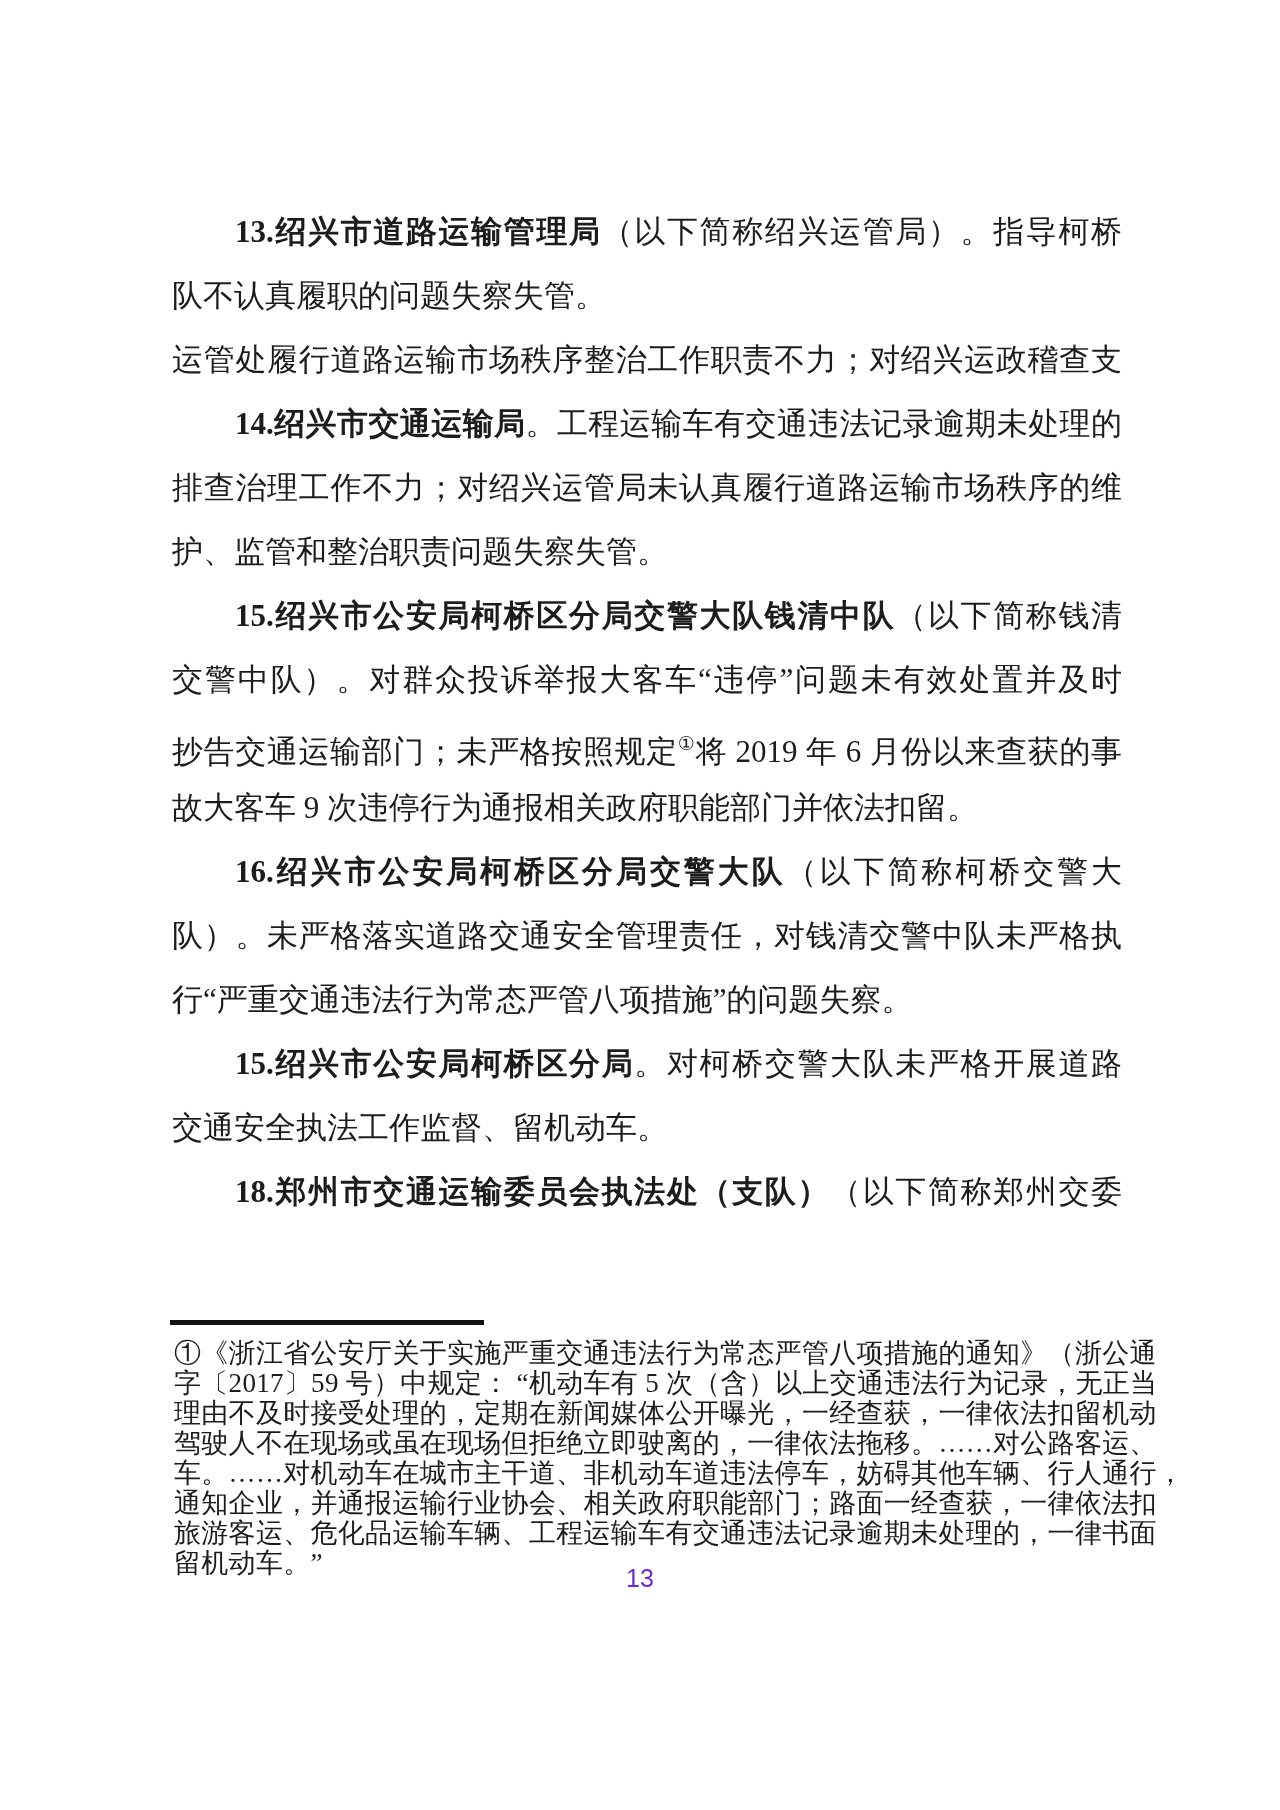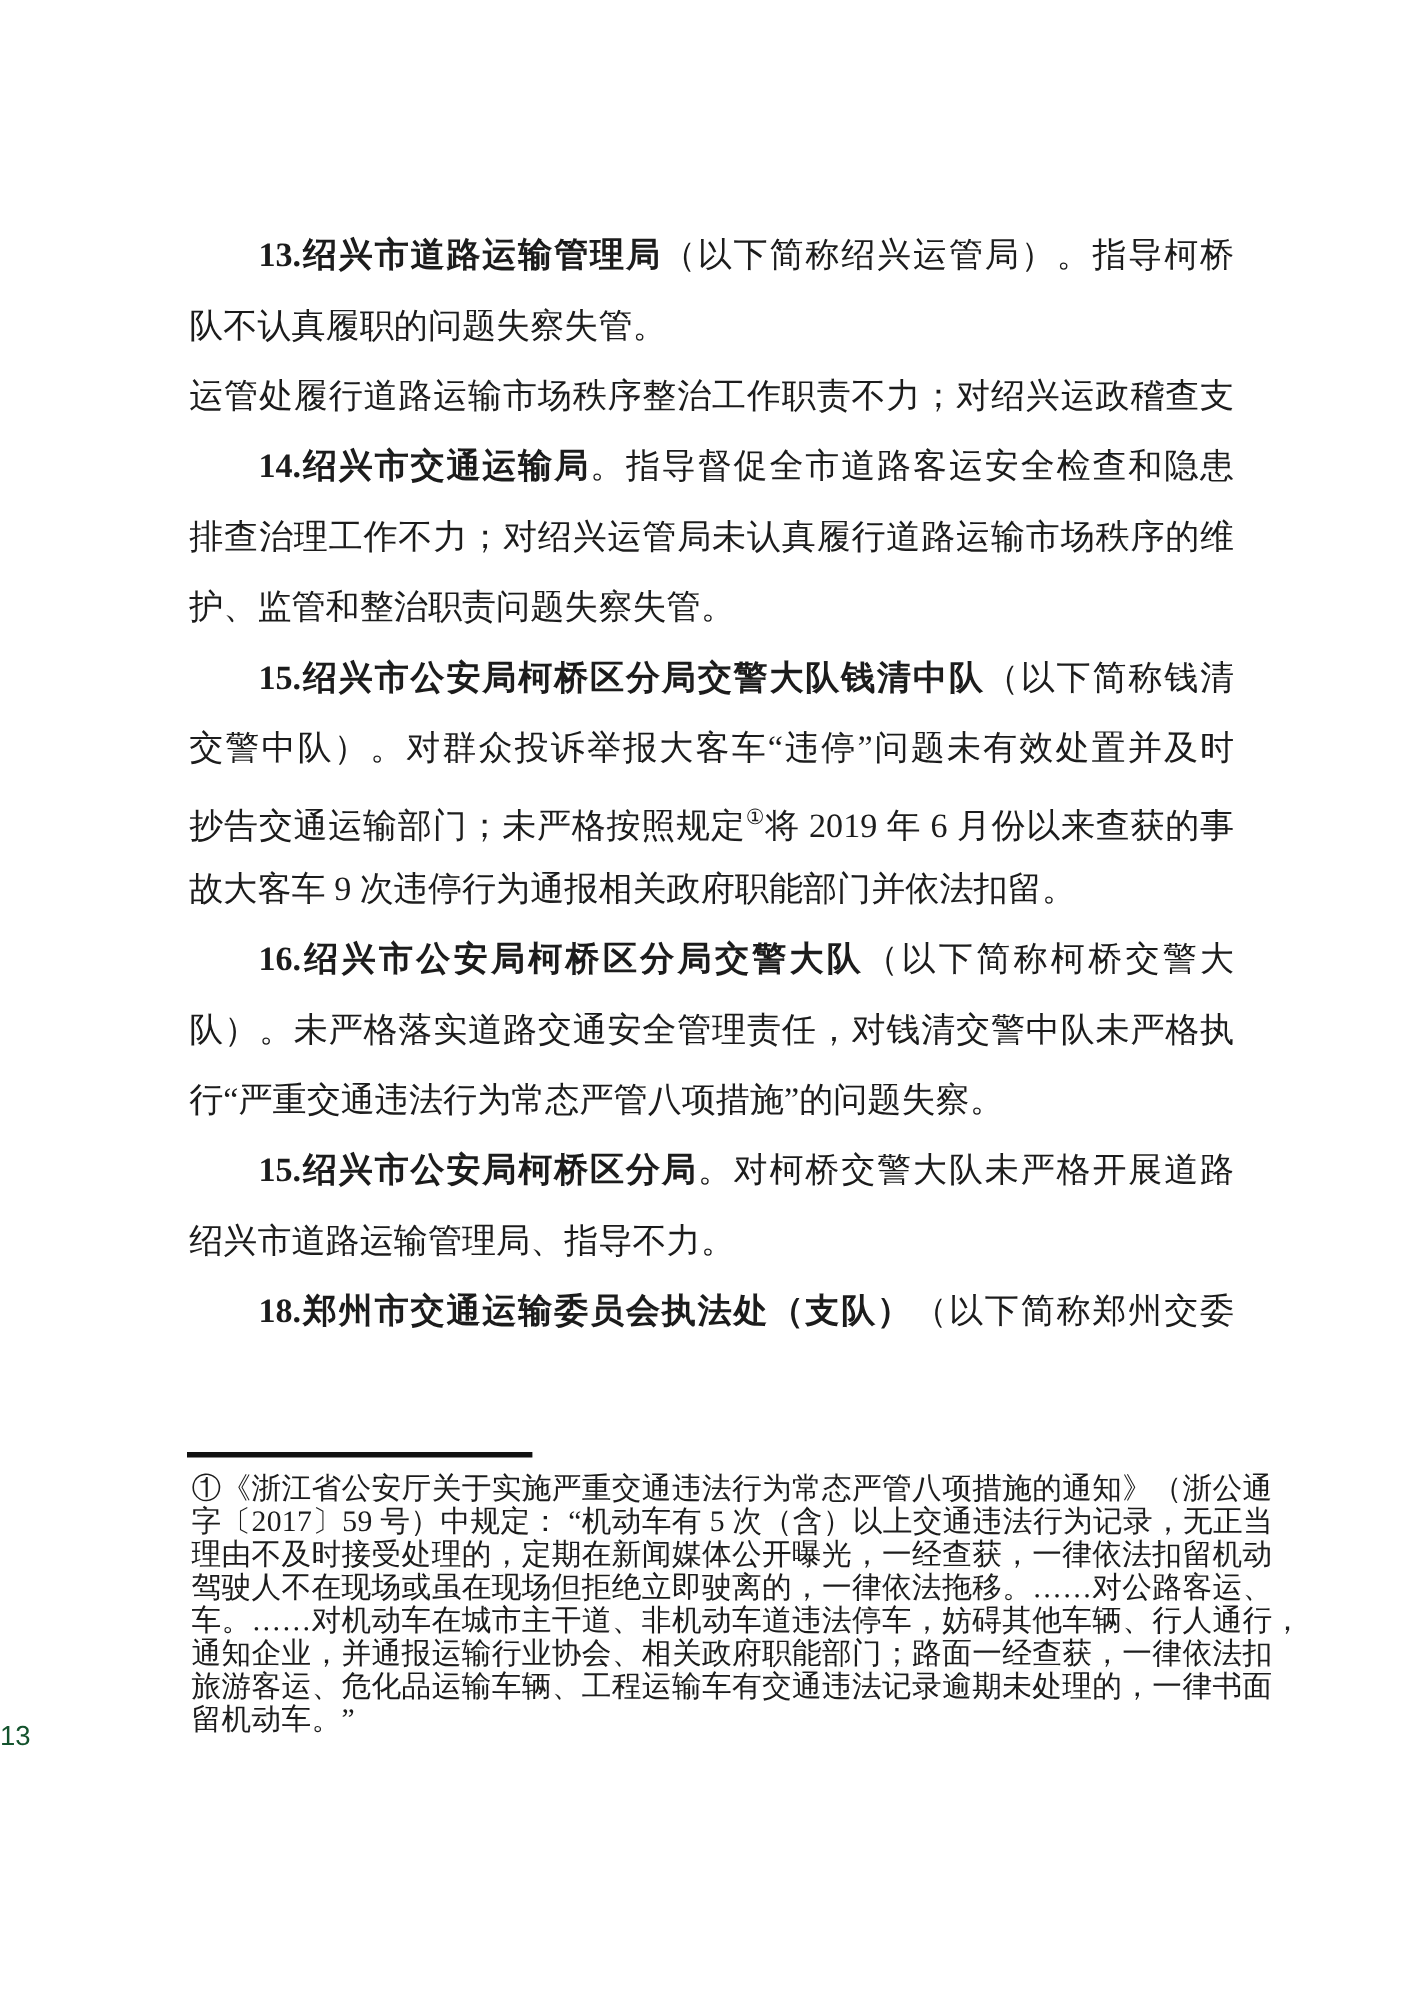--- a/index.html
+++ b/index.html
@@ -78,45 +78,46 @@
   }
   .fline.last {
     text-align-last: left;
   }
   
   .page-number {
     position: absolute;
     top: 1564px;
     left: 0;
     width: 100%;
+    text-align: center;
     font-family: "Liberation Sans", sans-serif;
     font-size: 25px;
-    color: #14532d;
+    color: #6d28d9;
   }
 </style>
 </head>
 <body>
 
 <div class="page">
   <div class="body-text">
       <div class="bline indent"><span class="b">13.绍兴市道路运输管理局</span><span class="">（以下简称绍兴运管局）。指导柯桥</span></div>
       <div class="bline last"><span class="">队不认真履职的问题失察失管。</span></div>
       <div class="bline"><span class="">运管处履行道路运输市场秩序整治工作职责不力；对绍兴运政稽查支</span></div>
-      <div class="bline indent"><span class="b">14.绍兴市交通运输局</span><span class="">。指导督促全市道路客运安全检查和隐患</span></div>
+      <div class="bline indent"><span class="b">14.绍兴市交通运输局</span><span class="">。工程运输车有交通违法记录逾期未处理的</span></div>
       <div class="bline"><span class="">排查治理工作不力；对绍兴运管局未认真履行道路运输市场秩序的维</span></div>
       <div class="bline last"><span class="">护、监管和整治职责问题失察失管。</span></div>
       <div class="bline indent"><span class="b">15.绍兴市公安局柯桥区分局交警大队钱清中队</span><span class="">（以下简称钱清</span></div>
       <div class="bline"><span class="">交警中队）。对群众投诉举报大客车“违停”问题未有效处置并及时</span></div>
       <div class="bline"><span class="">抄告交通运输部门；未严格按照规定</span><span class=" sup">①</span><span class="">将 2019 年 6 月份以来查获的事</span></div>
       <div class="bline last"><span class="">故大客车 9 次违停行为通报相关政府职能部门并依法扣留。</span></div>
       <div class="bline indent"><span class="b">16.绍兴市公安局柯桥区分局交警大队</span><span class="">（以下简称柯桥交警大</span></div>
       <div class="bline"><span class="">队）。未严格落实道路交通安全管理责任，对钱清交警中队未严格执</span></div>
       <div class="bline last"><span class="">行“严重交通违法行为常态严管八项措施”的问题失察。</span></div>
       <div class="bline indent"><span class="b">15.绍兴市公安局柯桥区分局</span><span class="">。对柯桥交警大队未严格开展道路</span></div>
-      <div class="bline last"><span class="">绍兴市道路运输管理局、指导不力。</span></div>
+      <div class="bline last"><span class="">交通安全执法工作监督、留机动车。</span></div>
       <div class="bline indent"><span class="b">18.郑州市交通运输委员会执法处（支队）</span><span class="">（以下简称郑州交委</span></div>
     </div>
   <div class="footnote-sep"></div>
   <div class="footnote">
       <div class="fline">①《浙江省公安厅关于实施严重交通违法行为常态严管八项措施的通知》（浙公通</div>
       <div class="fline">字〔2017〕59 号）中规定： “机动车有 5 次（含）以上交通违法行为记录，无正当</div>
       <div class="fline">理由不及时接受处理的，定期在新闻媒体公开曝光，一经查获，一律依法扣留机动</div>
       <div class="fline">驾驶人不在现场或虽在现场但拒绝立即驶离的，一律依法拖移。……对公路客运、</div>
       <div class="fline">车。……对机动车在城市主干道、非机动车道违法停车，妨碍其他车辆、行人通行，</div>
       <div class="fline">通知企业，并通报运输行业协会、相关政府职能部门；路面一经查获，一律依法扣</div>

